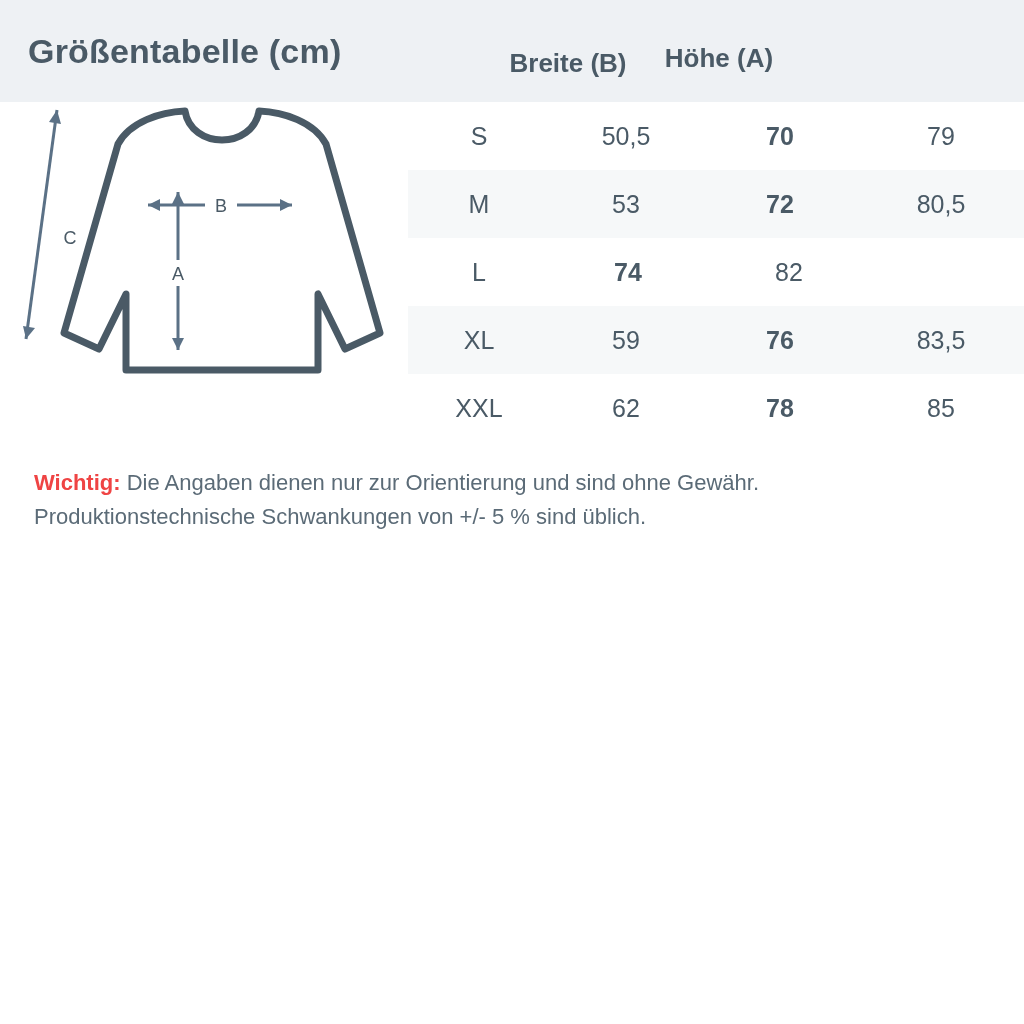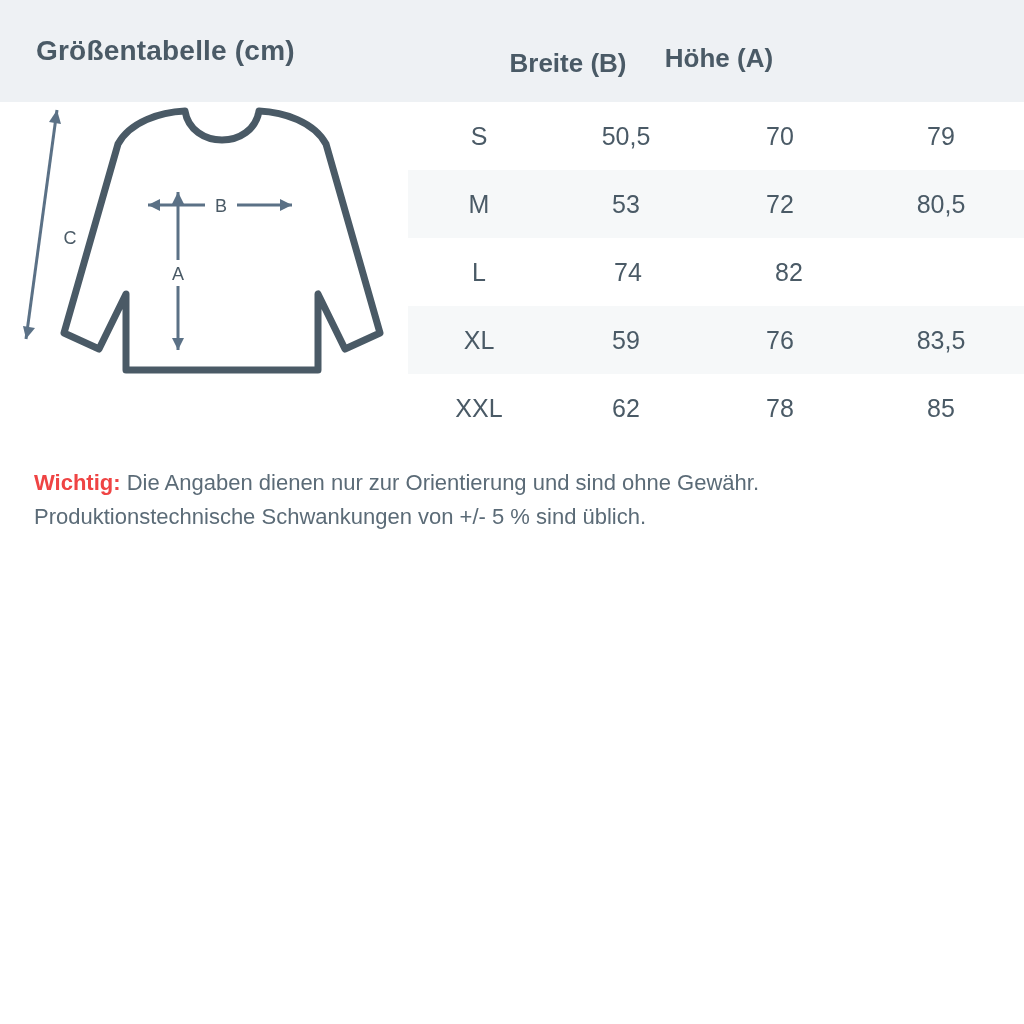--- a/index.html
+++ b/index.html
@@ -25,23 +25,23 @@
   
   .header-row {
     display: flex;
     align-items: center;
     background: #eef1f4;
     height: 102px;
     box-sizing: border-box;
   }
   .header-title {
     flex: 0 0 488px;
-    padding-left: 36px;
+    padding-left: 28px;
     box-sizing: border-box;
-    font-size: 28px;
+    font-size: 34px;
     font-weight: bold;
     color: #4a5a66;
     letter-spacing: 0.2px;
   }
   .header-cell {
     font-size: 26px;
     font-weight: bold;
     color: #4a5a66;
     text-align: center;
   }
@@ -78,21 +78,21 @@
     box-sizing: border-box;
   }
   .row.alt { background: #f6f8f9; }
   .cell {
     font-size: 25px;
     color: #4a5a66;
     text-align: center;
   }
   .cell.size  { flex: 0 0 142px; }
   .cell.b     { flex: 0 0 152px; }
-  .cell.a     { flex: 0 0 156px; }
+  .cell.a     { flex: 0 0 156px; font-weight: bold; }
   .cell.c     { flex: 0 0 166px; }
 
   
   .note {
     padding: 24px 34px 0 34px;
     font-size: 22px;
     line-height: 1.55;
     color: #5b6b77;
     max-width: 960px;
   }

